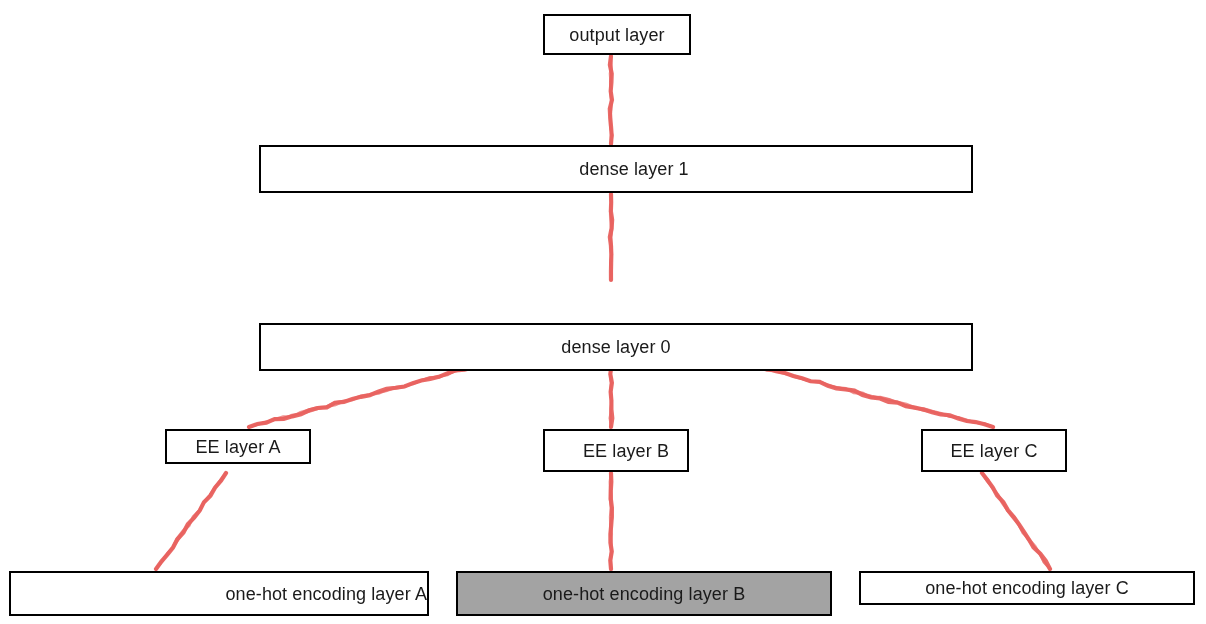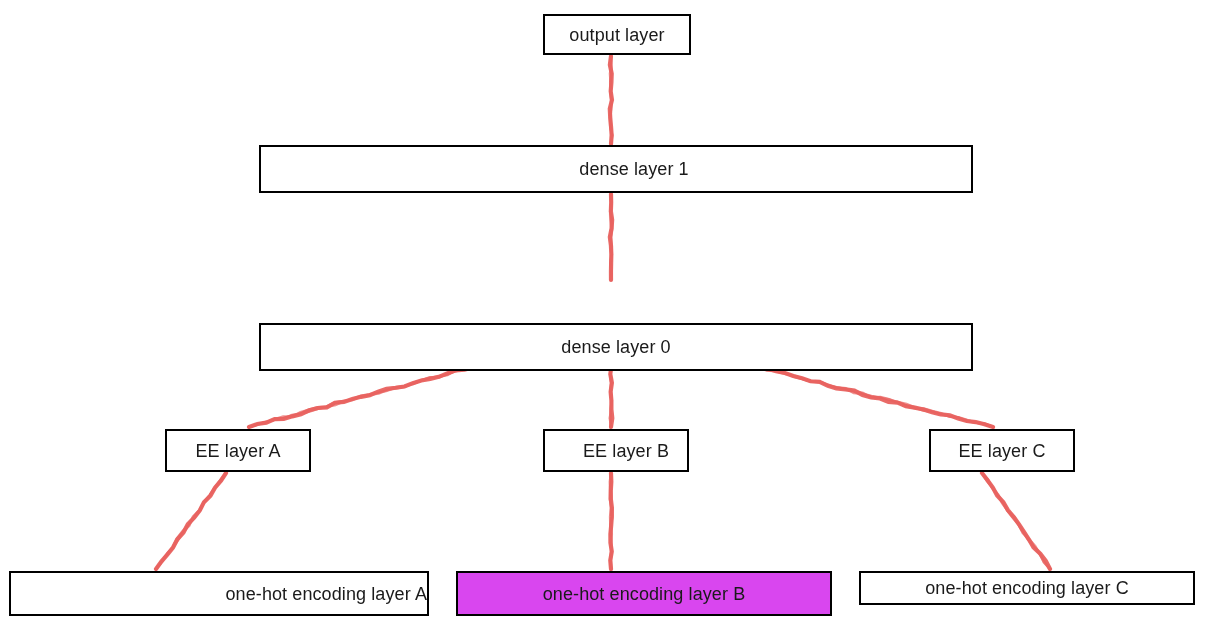--- a/index.html
+++ b/index.html
@@ -98,37 +98,37 @@
   </div>
 
   <div class="node-box" id="node-dense-layer-1" style="left: 259px; top: 145px; width: 714px; height: 48px; border-color: rgb(0, 0, 0); background: rgb(255, 255, 255); color: rgb(26, 26, 26); padding-left: 36px;">
     <span class="node-label">dense layer 1</span>
   </div>
 
   <div class="node-box" id="node-dense-layer-0" style="left: 259px; top: 281px; width: 714px; height: 48px; border-color: rgb(0, 0, 0); background: rgb(255, 255, 255); color: rgb(26, 26, 26); margin-top: 42px;">
     <span class="node-label">dense layer 0</span>
   </div>
 
-  <div class="node-box" id="node-ee-layer-a" style="left: 165px; top: 429px; width: 146px; height: 43px; border-color: rgb(0, 0, 0); background: rgb(255, 255, 255); color: rgb(26, 26, 26);">
+  <div class="node-box" id="node-ee-layer-a" style="left: 165px; top: 429px; width: 146px; height: 35px; border-color: rgb(0, 0, 0); background: rgb(255, 255, 255); color: rgb(26, 26, 26);">
     <span class="node-label">EE layer A</span>
   </div>
 
   <div class="node-box" id="node-ee-layer-b" style="left: 543px; top: 429px; width: 146px; height: 43px; border-color: rgb(0, 0, 0); background: rgb(255, 255, 255); color: rgb(26, 26, 26); padding-left: 20px;">
     <span class="node-label">EE layer B</span>
   </div>
 
-  <div class="node-box" id="node-ee-layer-c" style="left: 921px; top: 429px; width: 146px; height: 43px; border-color: rgb(0, 0, 0); background: rgb(255, 255, 255); color: rgb(26, 26, 26); margin-left: 8px;">
+  <div class="node-box" id="node-ee-layer-c" style="left: 921px; top: 429px; width: 146px; height: 43px; border-color: rgb(0, 0, 0); background: rgb(255, 255, 255); color: rgb(26, 26, 26);">
     <span class="node-label">EE layer C</span>
   </div>
 
   <div class="node-box" id="node-one-hot-encoding-layer-a" style="left: 9px; top: 571px; width: 420px; height: 45px; border-color: rgb(0, 0, 0); background: rgb(255, 255, 255); color: rgb(26, 26, 26); justify-content: flex-end;">
     <span class="node-label">one-hot encoding layer A</span>
   </div>
 
-  <div class="node-box" id="node-one-hot-encoding-layer-b" style="left: 456px; top: 571px; width: 376px; height: 45px; border-color: rgb(0, 0, 0); background: #d946ef; color: rgb(26, 26, 26);">
+  <div class="node-box" id="node-one-hot-encoding-layer-b" style="left: 456px; top: 571px; width: 376px; height: 45px; border-color: rgb(0, 0, 0); background: #a3a3a3; color: rgb(26, 26, 26);">
     <span class="node-label">one-hot encoding layer B</span>
   </div>
 
   <div class="node-box" id="node-one-hot-encoding-layer-c" style="left: 859px; top: 571px; width: 336px; height: 34px; border-color: rgb(0, 0, 0); background: rgb(255, 255, 255); color: rgb(26, 26, 26);">
     <span class="node-label">one-hot encoding layer C</span>
   </div>
 
 </div>
 
 </body></html>

